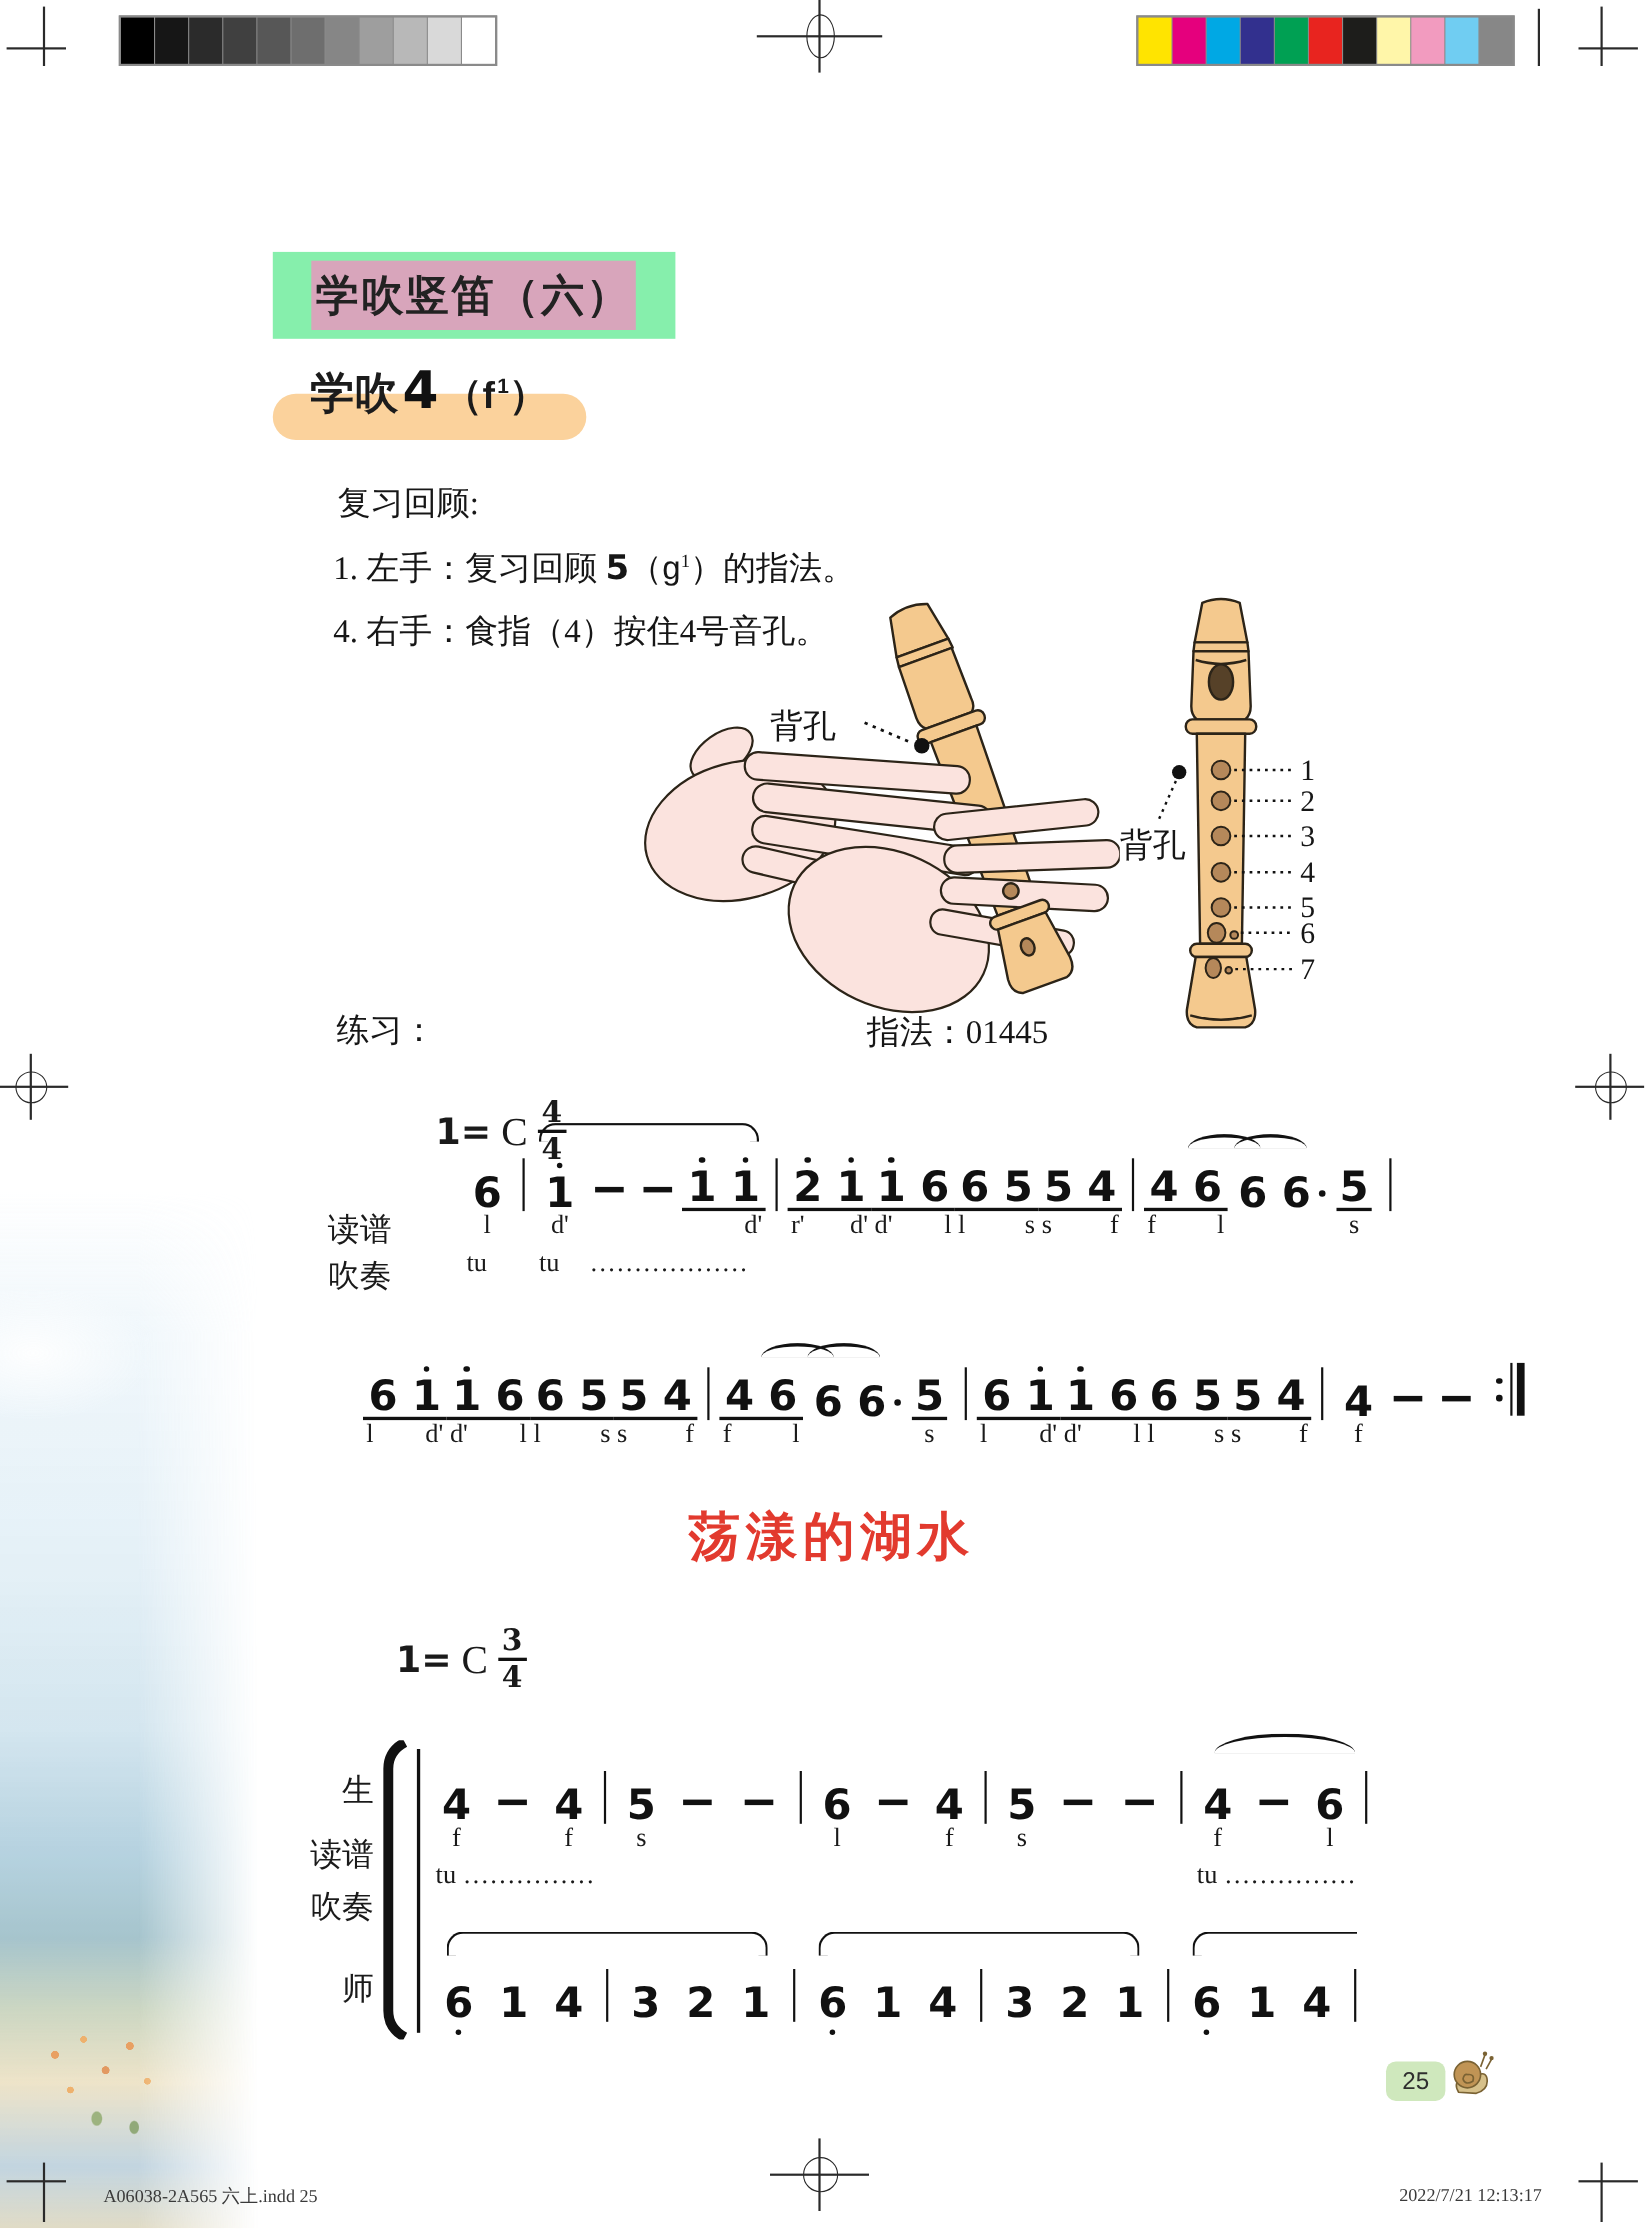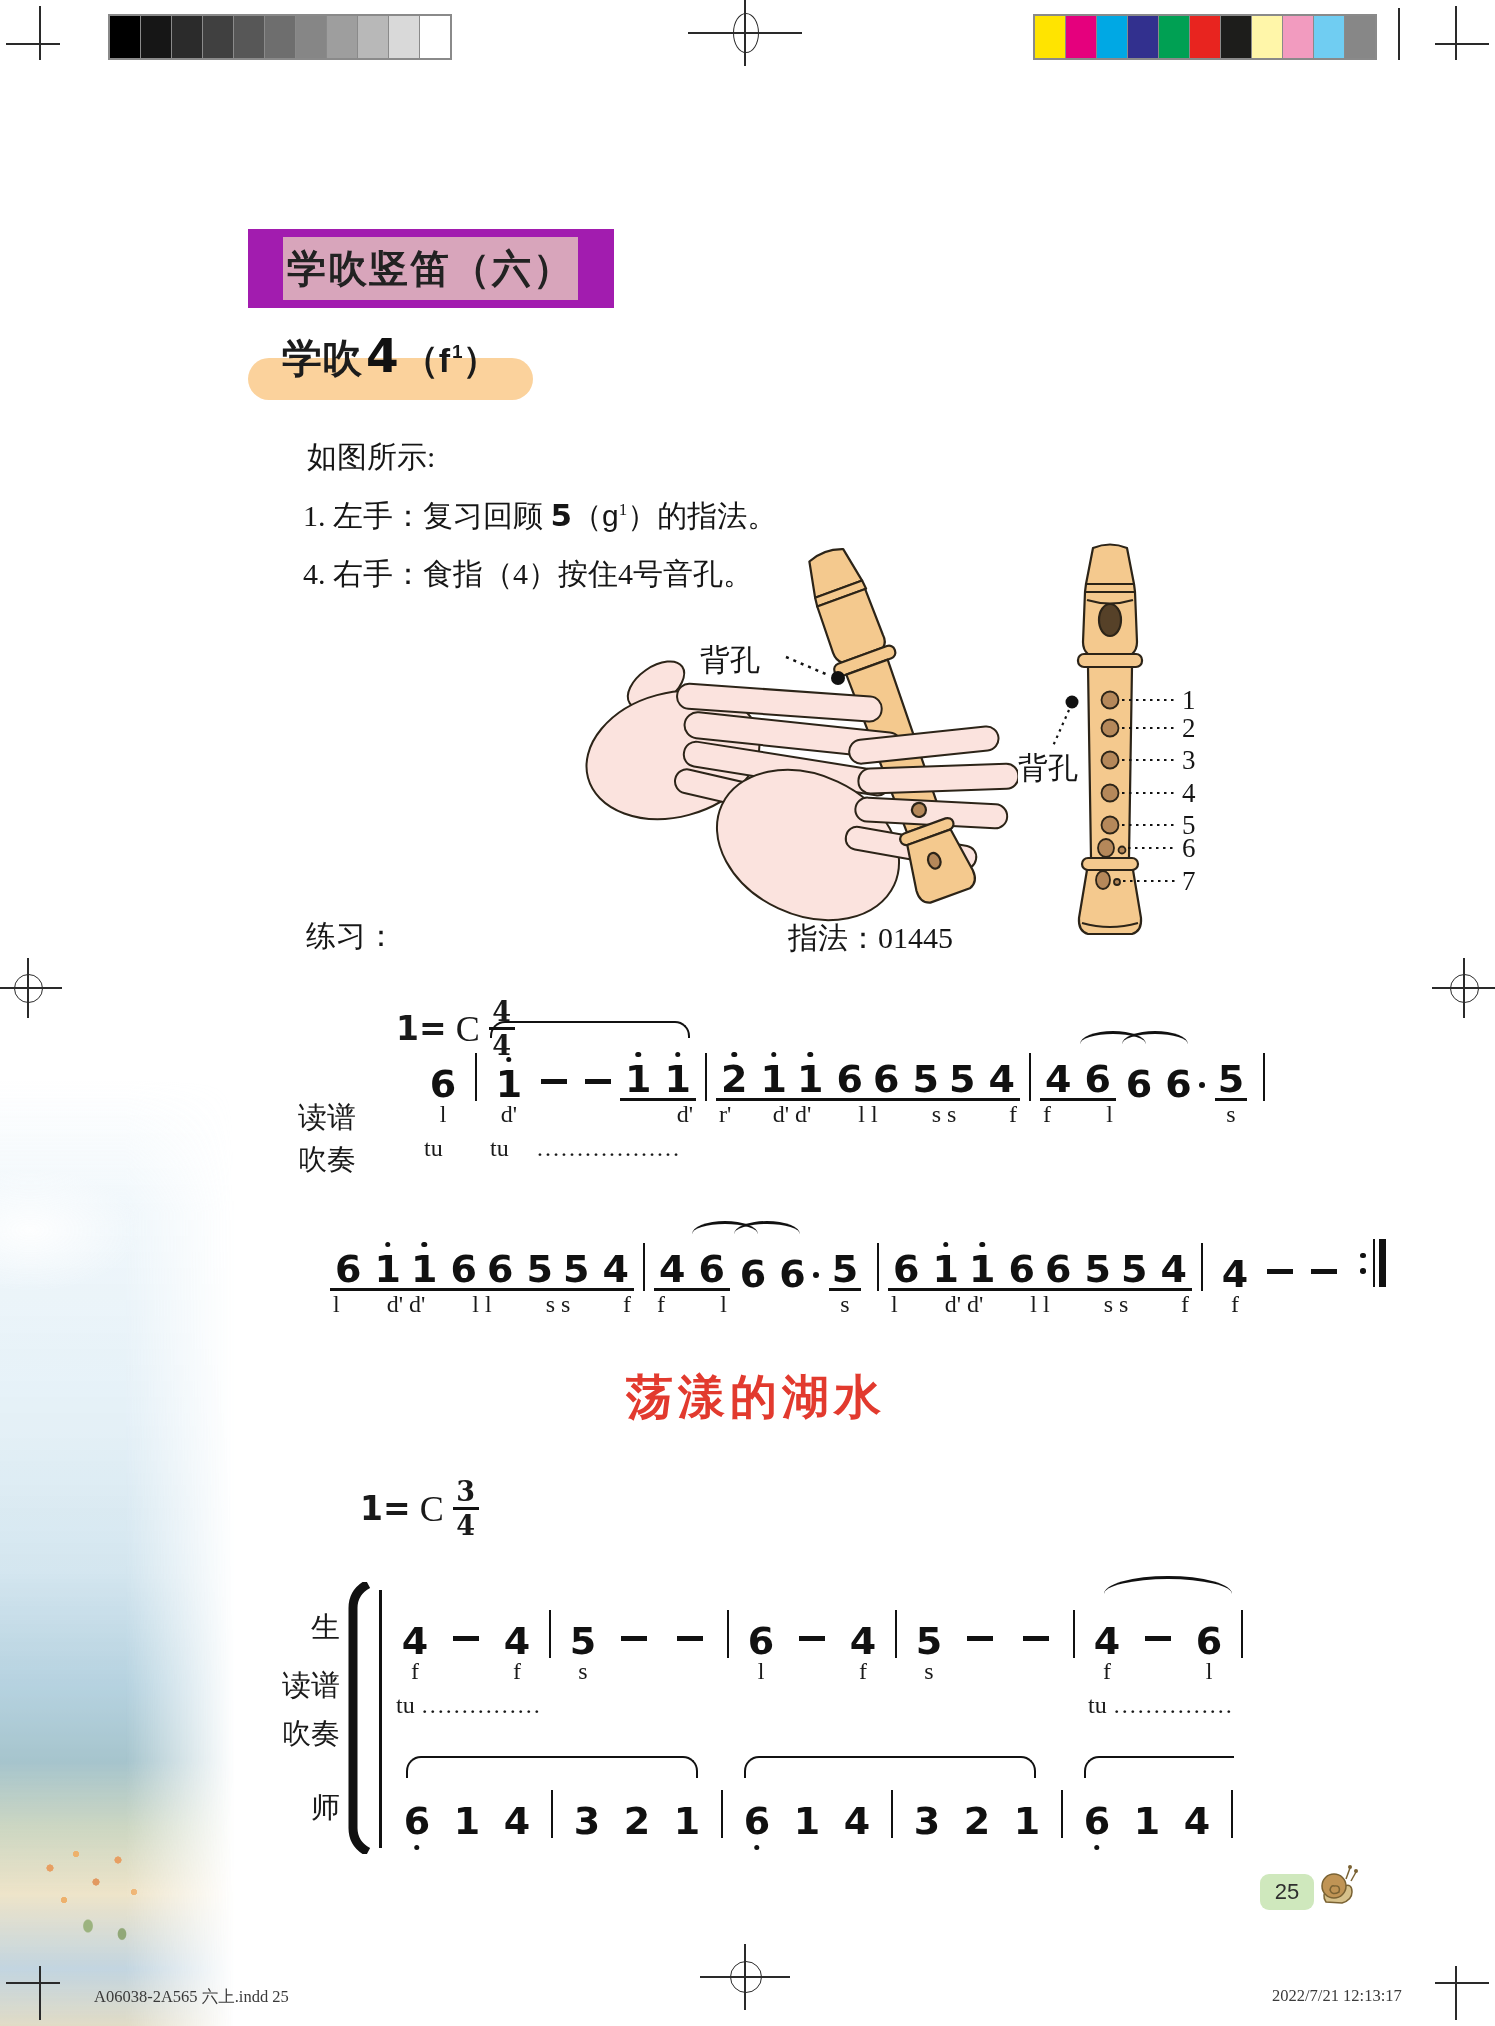--- a/index.html
+++ b/index.html
@@ -9,21 +9,21 @@
 
   
   .barstrip{position:absolute;top:14px;height:42px;display:flex;gap:1px;background:#8a8a8a;
             border:2px solid #8a8a8a;}
   .barstrip .cell{width:30px;height:42px;}
   .vline{position:absolute;width:1.5px;background:#2a2a2a;}
   .hline{position:absolute;height:1.5px;background:#2a2a2a;}
   .ring{position:absolute;border:1.6px solid #2a2a2a;border-radius:50%;background:transparent;}
 
   
-  .banner{position:absolute;left:248px;top:229px;width:366px;height:79px;background:#a21caf;}
+  .banner{position:absolute;left:248px;top:229px;width:366px;height:79px;background:#86efac;}
   .banner-in{position:absolute;left:35px;top:8px;right:36px;bottom:8px;background:#d8a5bb;
              display:flex;align-items:center;justify-content:center;}
   .banner-title{font-family:"Liberation Sans",sans-serif;font-weight:bold;font-size:39px;
                 color:#222;letter-spacing:2px;}
   .subt{position:absolute;left:248px;top:328px;width:360px;height:74px;}
   .subt .pill{position:absolute;left:0;top:30px;width:285px;height:42px;border-radius:21px;background:#fbd29c;}
   .subt .txt{position:absolute;left:34px;top:0;display:flex;align-items:baseline;
              font-family:"Liberation Sans",sans-serif;font-weight:bold;}
   .subt .cjk{font-size:40px;color:#1c1c1c;}
   .subt .num{font-family:"DejaVu Sans",sans-serif;font-size:47px;margin:0 4px;color:#111;}
@@ -198,21 +198,21 @@
       <div class="txt">
         <span class="cjk">学吹</span>
         <span class="num">4</span>
         <span class="par">（</span>
         <span class="pit">f</span>
         <span class="sup">1</span>
         <span class="par">）</span>
       </div>
     </div>
 
-    <div class="btxt" style="left:307px;top:437px;">如图所示:</div>
+    <div class="btxt" style="left:307px;top:437px;">复习回顾:</div>
     <div class="btxt" style="left:303px;top:496px;">
       <span>1. 左手：复习回顾 </span><span class="bnum">5</span><span>（</span><span class="sans">g</span><span class="ssup">1</span><span>）</span><span>的指法。</span>
     </div>
     <div class="btxt" style="left:303px;top:554px;">4. 右手：食指（4）按住4号音孔。</div>
 
     <svg class="abs" style="left:558px;top:545px;" width="460" height="420" viewBox="0 0 460 420">
       <g transform="rotate(-20 270 15)" stroke="#2c2418" stroke-width="2.2" fill="#f4c98e" stroke-linejoin="round">
         <path d="M252,10 Q270,3 288,10 L295,46 L245,46 Z"></path>
         <path d="M245,46 L244,55 L296,55 L295,46 Z"></path>
         <path d="M244,55 L243,104 Q243,112 248,116 L292,116 Q297,112 296,104 L295,55 Z"></path>

